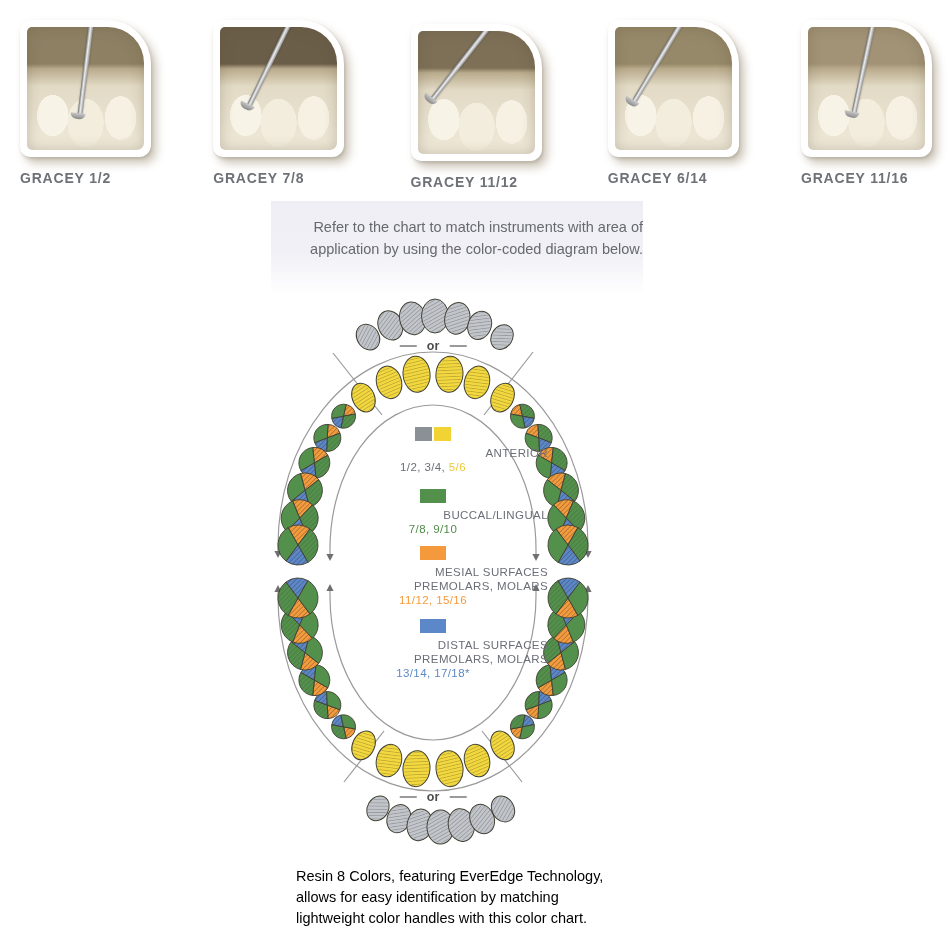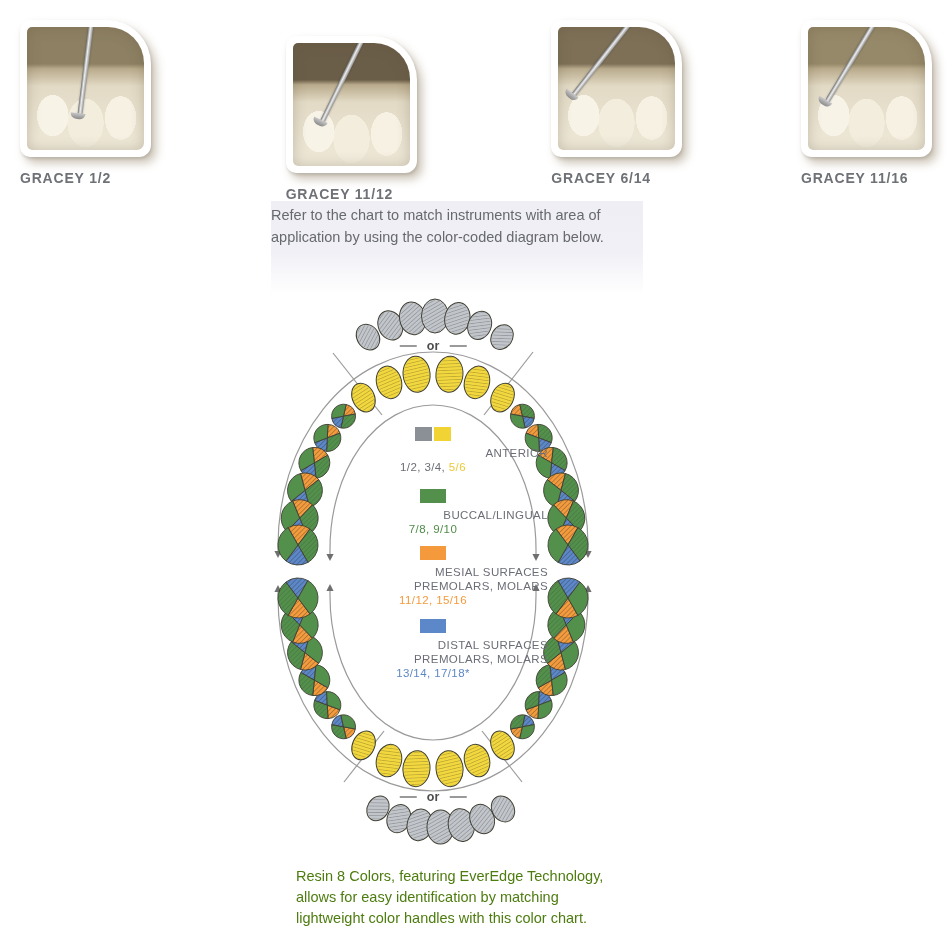--- a/index.html
+++ b/index.html
@@ -27,25 +27,25 @@
   .card:nth-of-type(1) .shot{--gum:#8d8063;} .card:nth-of-type(1) .tool{left:53%;transform:rotate(7deg);}
   .card:nth-of-type(2) .shot{--gum:#6b5e49;} .card:nth-of-type(2) .tool{left:58%;transform:rotate(26deg);}
   .card:nth-of-type(3) .shot{--gum:#7d7057;} .card:nth-of-type(3) .tool{left:60%;transform:rotate(38deg);}
   .card:nth-of-type(4) .shot{--gum:#968969;} .card:nth-of-type(4) .tool{left:56%;transform:rotate(31deg);}
   .card:nth-of-type(5) .shot{--gum:#a29376;} .card:nth-of-type(5) .tool{left:54%;transform:rotate(12deg);}
   .card:nth-of-type(6) .shot{--gum:#6f614b;} .card:nth-of-type(6) .tool{left:58%;transform:rotate(-31deg);}
   .card-label{margin-top:13px;font-size:14px;font-weight:bold;letter-spacing:.8px;color:#6e7176;}
 
   
   .intro{position:absolute;left:271px;top:201px;width:372px;height:94px;box-sizing:border-box;
-         padding-top:3px;text-align:left;white-space:pre-line;
+         padding-top:15px;text-align:right;white-space:pre-line;
          font-size:14.5px;line-height:22px;color:#66696f;
          background:linear-gradient(180deg,#efeef4 0%,#f1f0f6 55%,rgba(252,252,254,0) 100%);}
   .footer-note{position:absolute;left:296px;top:866px;width:380px;white-space:pre-line;
-         font-size:14.5px;line-height:21px;color:#4d7c0f;}
+         font-size:14.5px;line-height:21px;color:#000000;}
 
   
   .diagram,#arch-svg{position:absolute;left:0;top:0;width:950px;height:950px;}
   .or-label{position:absolute;transform:translate(-50%,-50%);display:flex;align-items:center;gap:10px;
          font-size:12.5px;font-weight:bold;color:#4d4d4d;}
   .or-label::before,.or-label::after{content:"";width:17px;height:1.5px;background:#9a9a9a;}
   #or-upper{left:433px;top:346px;} #or-lower{left:433px;top:797px;}
 
   .legend{position:absolute;left:433px;top:427px;transform:translateX(-50%);width:230px;
          text-align:center;font-size:11.5px;letter-spacing:.4px;color:#6b6e76;}
@@ -65,21 +65,29 @@
 
   <div class="cards">
     <figure class="card" style="margin:0">
       <div class="photo">
           <div class="shot">
             <div class="tool"></div>
           </div>
         </div>
       <figcaption class="card-label">GRACEY 1/2</figcaption>
     </figure>
-    <figure class="card" style="margin:16px">
+    <figure class="card" style="margin:0">
+      <div class="photo">
+          <div class="shot">
+            <div class="tool"></div>
+          </div>
+        </div>
+      <figcaption class="card-label">GRACEY 7/8</figcaption>
+    </figure>
+    <figure class="card" style="margin:4px">
       <div class="photo">
           <div class="shot">
             <div class="tool"></div>
           </div>
         </div>
       <figcaption class="card-label">GRACEY 11/12</figcaption>
     </figure>
     <figure class="card" style="margin:0">
       <div class="photo">
           <div class="shot">

